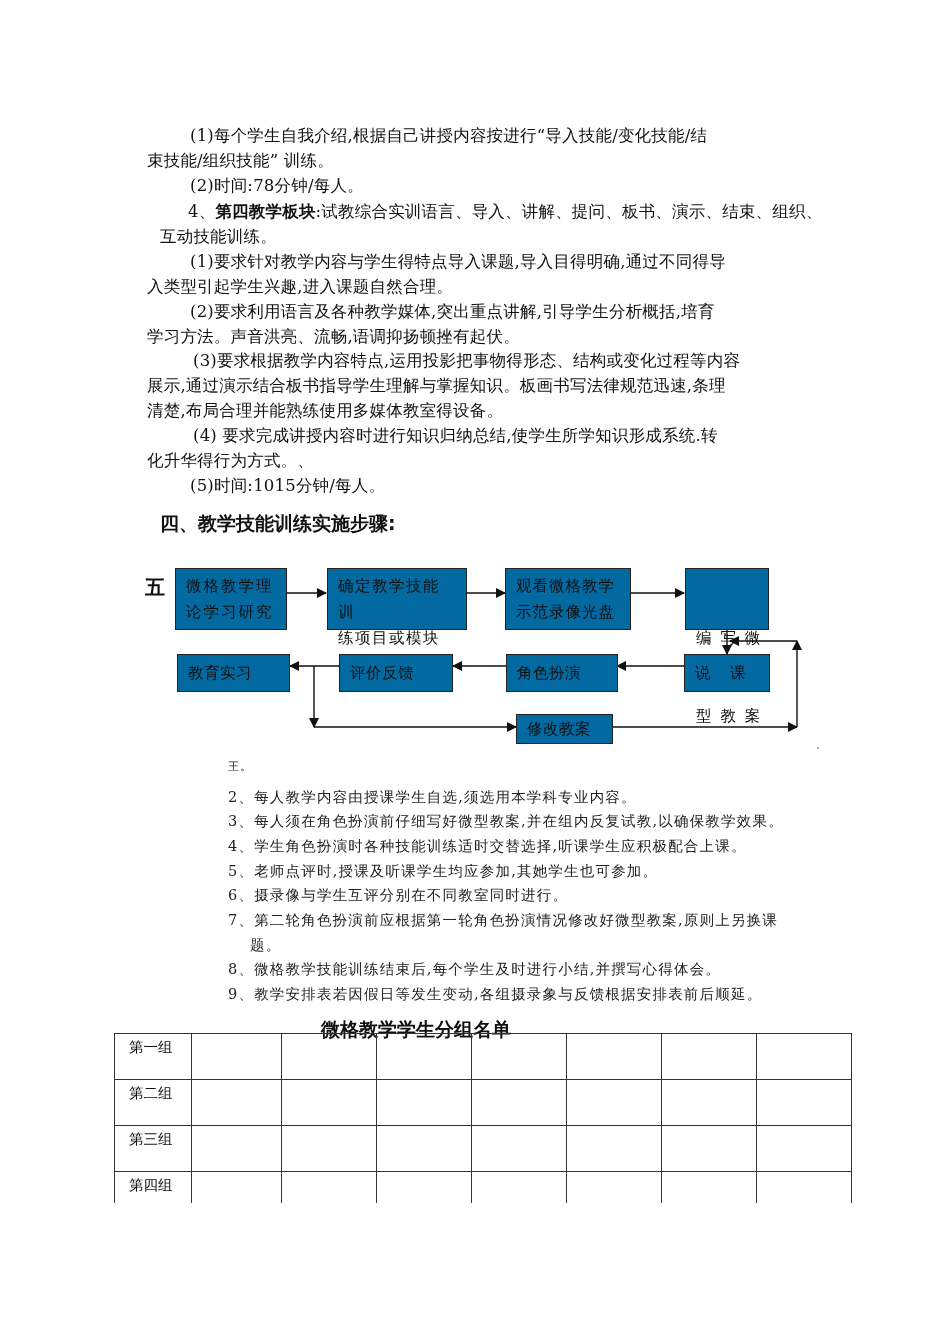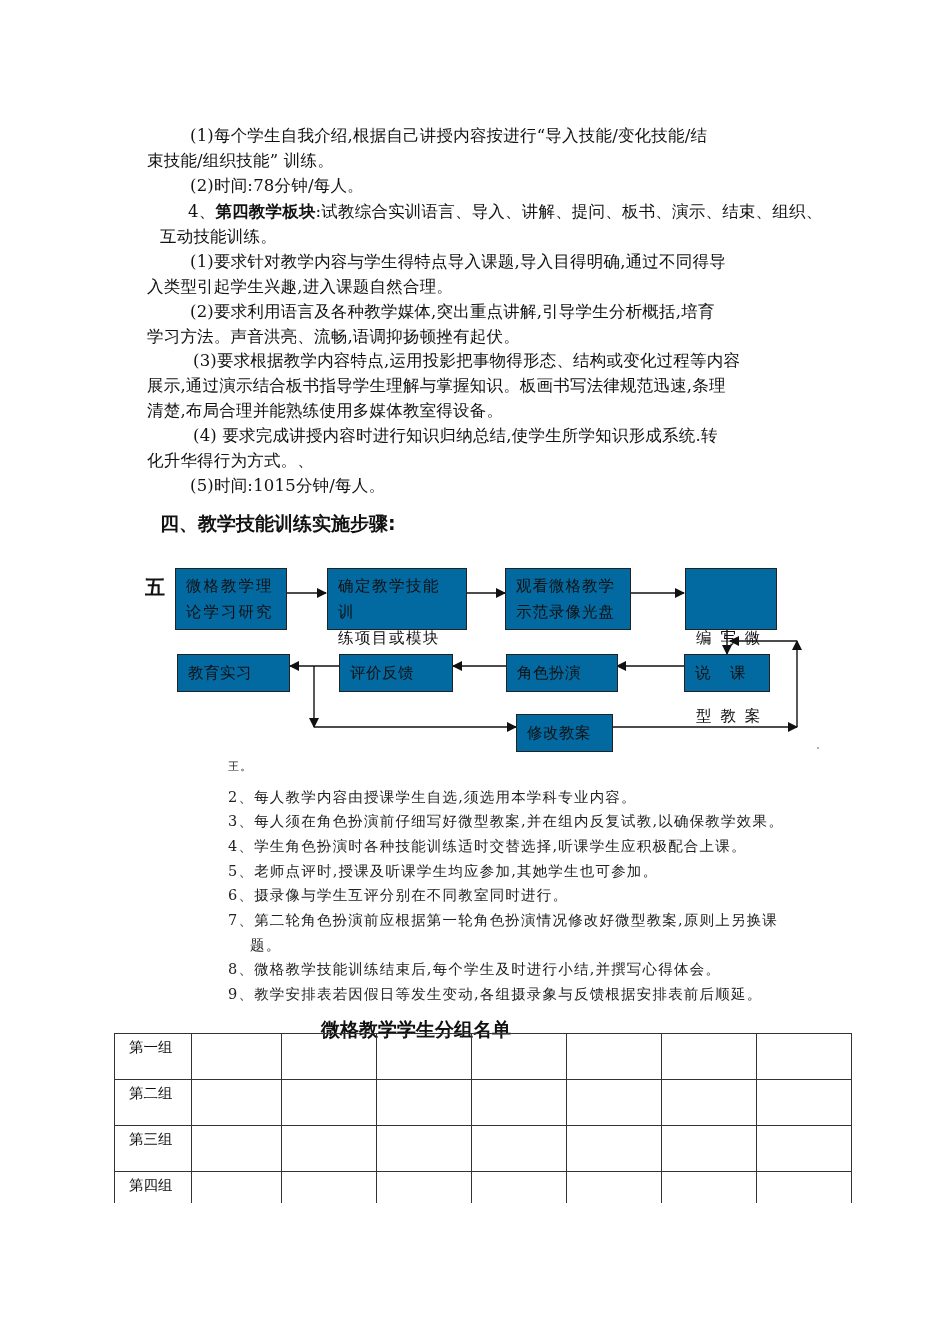--- a/index.html
+++ b/index.html
@@ -79,38 +79,38 @@
   <div>论学习研究</div>
 </div>
 <div class="box" style="left:327px;top:568px;width:140px;height:62px;letter-spacing:1.5px;">
   <div>确定教学技能训</div>
   <div>练项目或模块</div>
 </div>
 <div class="box" style="left:505px;top:568px;width:126px;height:62px;letter-spacing:1px;">
   <div>观看微格教学</div>
   <div>示范录像光盘</div>
 </div>
-<div class="box" style="left:685px;top:568px;width:92px;height:62px;white-space:pre;">
+<div class="box" style="left:685px;top:568px;width:84px;height:62px;white-space:pre;">
   <div>编 写 微</div>
   <div>型 教 案</div>
 </div>
 
 <div class="box single" style="left:684px;top:654px;width:86px;height:38px;">
   <span>说　课</span>
 </div>
 <div class="box single" style="left:506px;top:654px;width:112px;height:38px;letter-spacing:0.5px;">
   <span>角色扮演</span>
 </div>
 <div class="box single" style="left:339px;top:654px;width:114px;height:38px;letter-spacing:0.5px;">
   <span>评价反馈</span>
 </div>
 <div class="box single" style="left:177px;top:654px;width:113px;height:38px;letter-spacing:0.5px;">
   <span>教育实习</span>
 </div>
-<div class="box single" style="left:516px;top:714px;width:97px;height:38px;letter-spacing:0.5px;">
+<div class="box single" style="left:516px;top:714px;width:97px;height:30px;letter-spacing:0.5px;">
   <span>修改教案</span>
 </div>
 
 <div class="note" style="left:228px;top:760px;font-size:11px;line-height:14px;">王。</div>
 <div class="note" style="left:228px;top:786px;">2、每人教学内容由授课学生自选,须选用本学科专业内容。</div>
 <div class="note" style="left:228px;top:810px;">3、每人须在角色扮演前仔细写好微型教案,并在组内反复试教,以确保教学效果。</div>
 <div class="note" style="left:228px;top:835px;">4、学生角色扮演时各种技能训练适时交替选择,听课学生应积极配合上课。</div>
 <div class="note" style="left:228px;top:860px;">5、老师点评时,授课及听课学生均应参加,其她学生也可参加。</div>
 <div class="note" style="left:228px;top:884px;">6、摄录像与学生互评分别在不同教室同时进行。</div>
 <div class="note" style="left:228px;top:909px;">7、第二轮角色扮演前应根据第一轮角色扮演情况修改好微型教案,原则上另换课</div>

